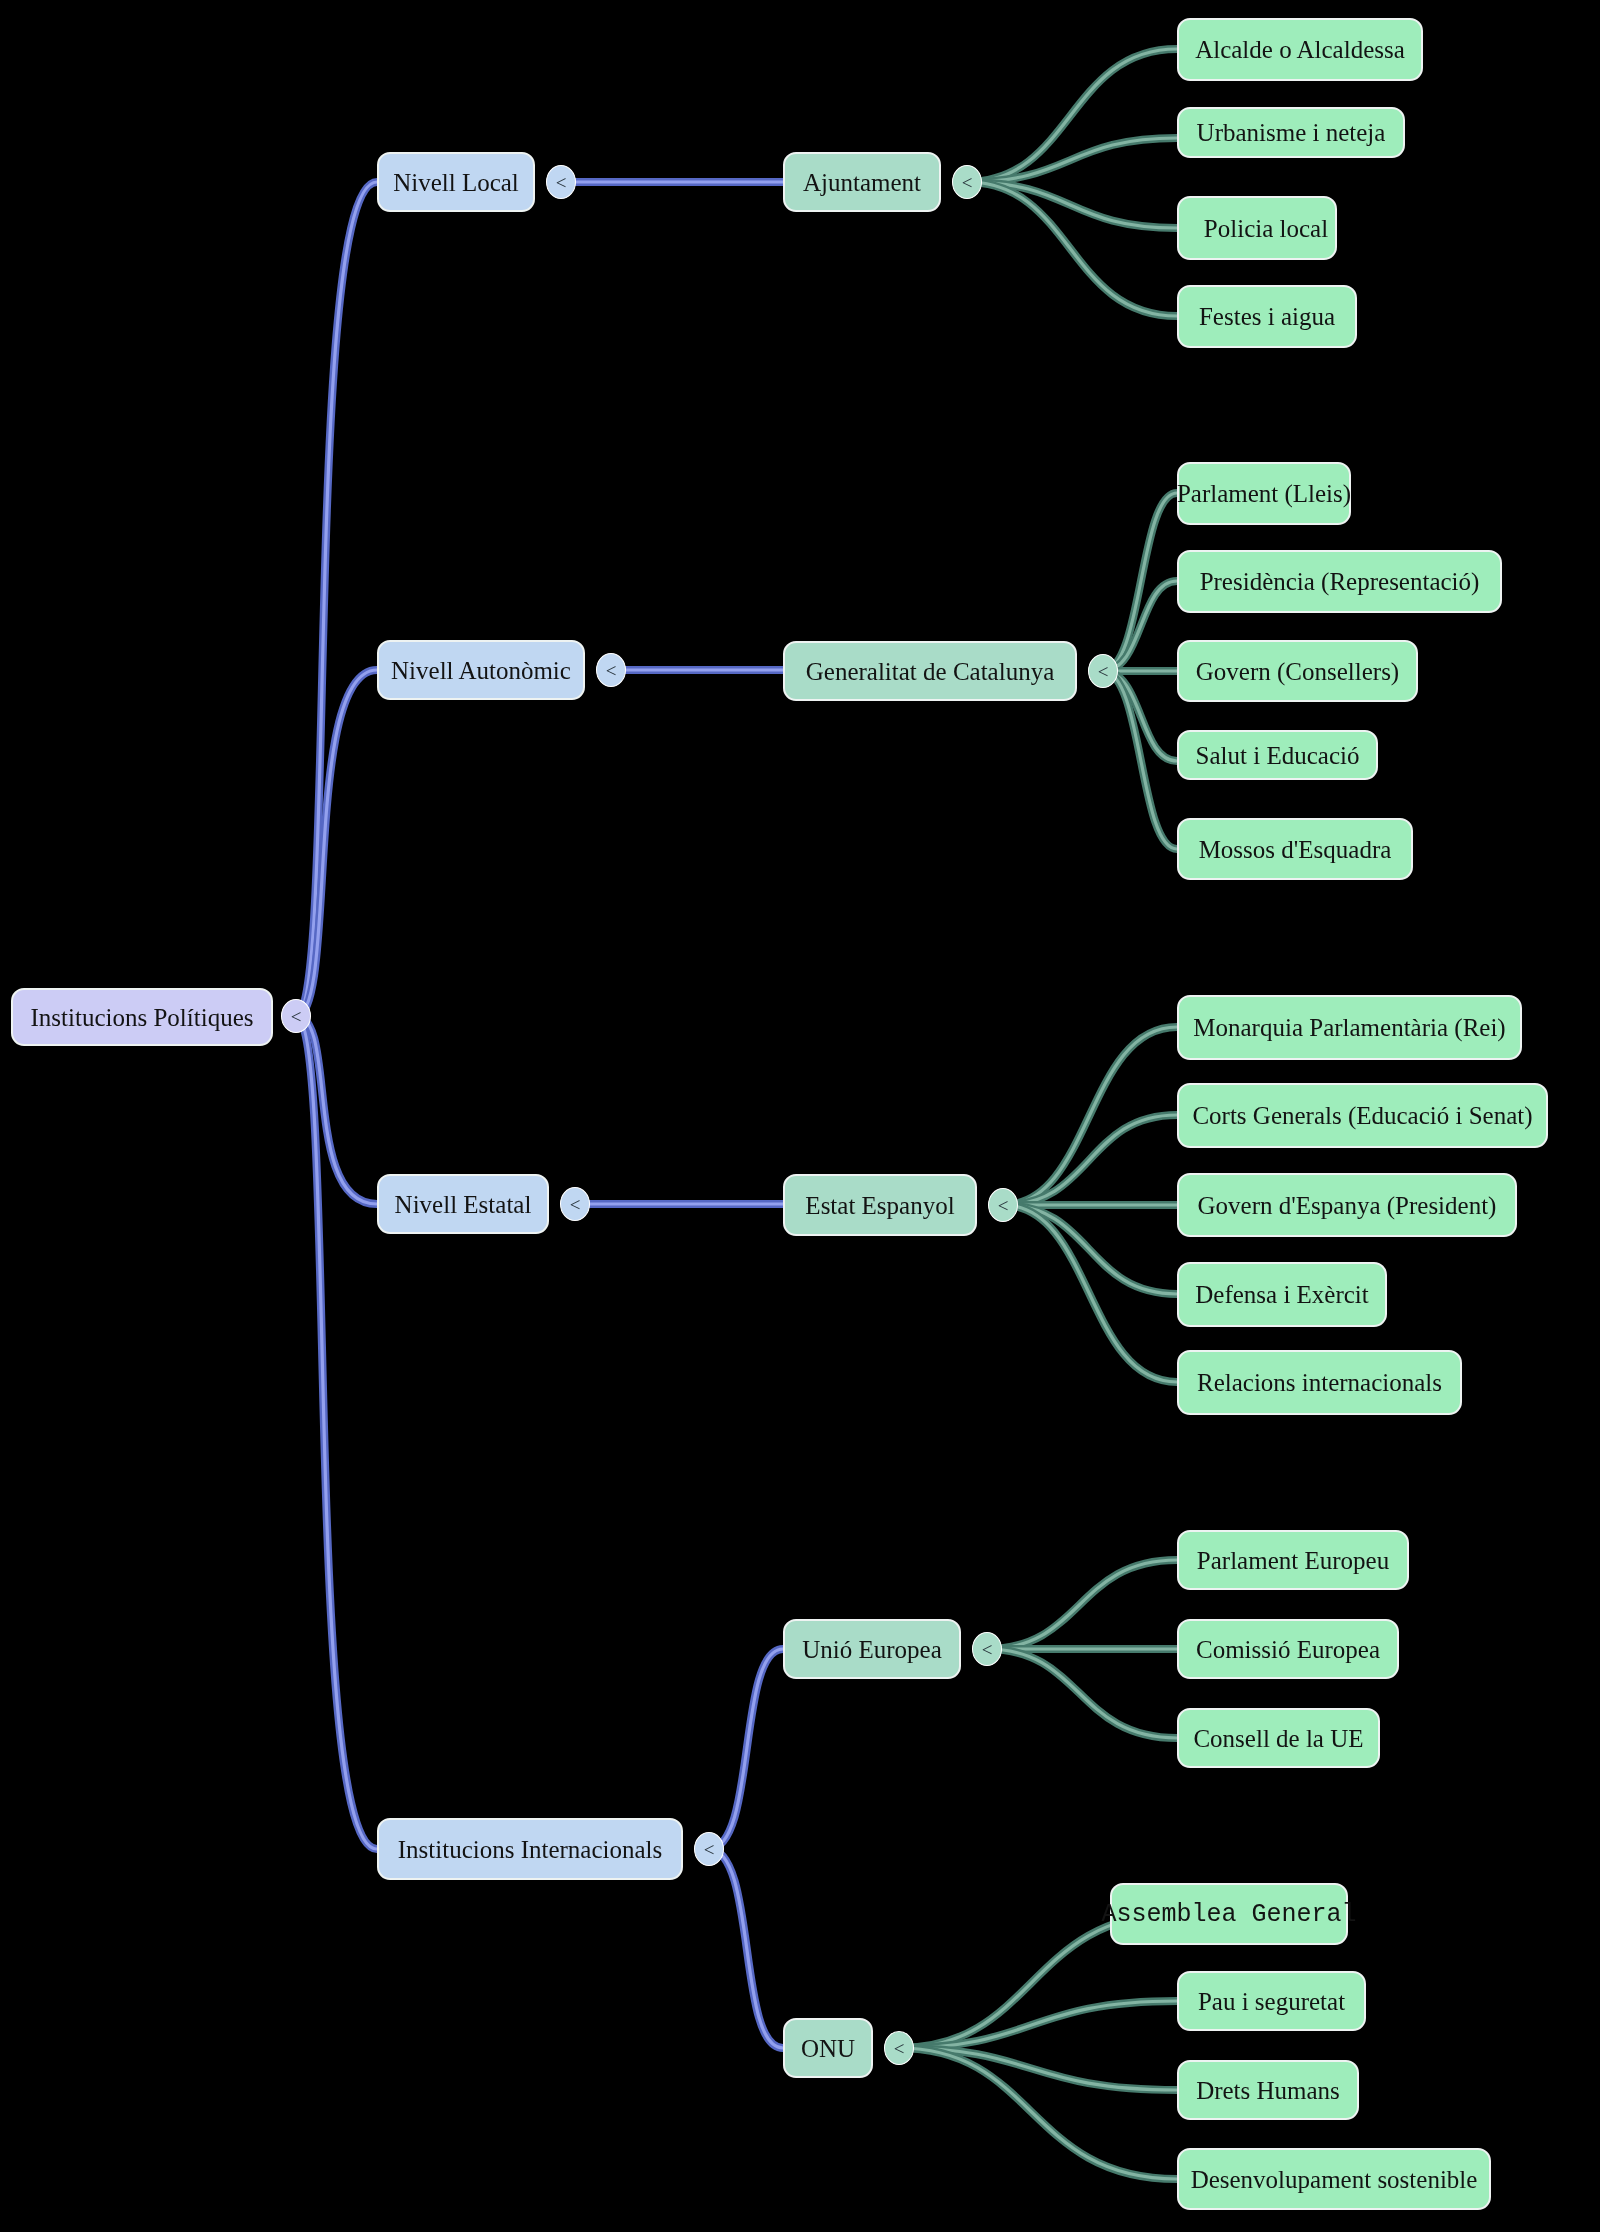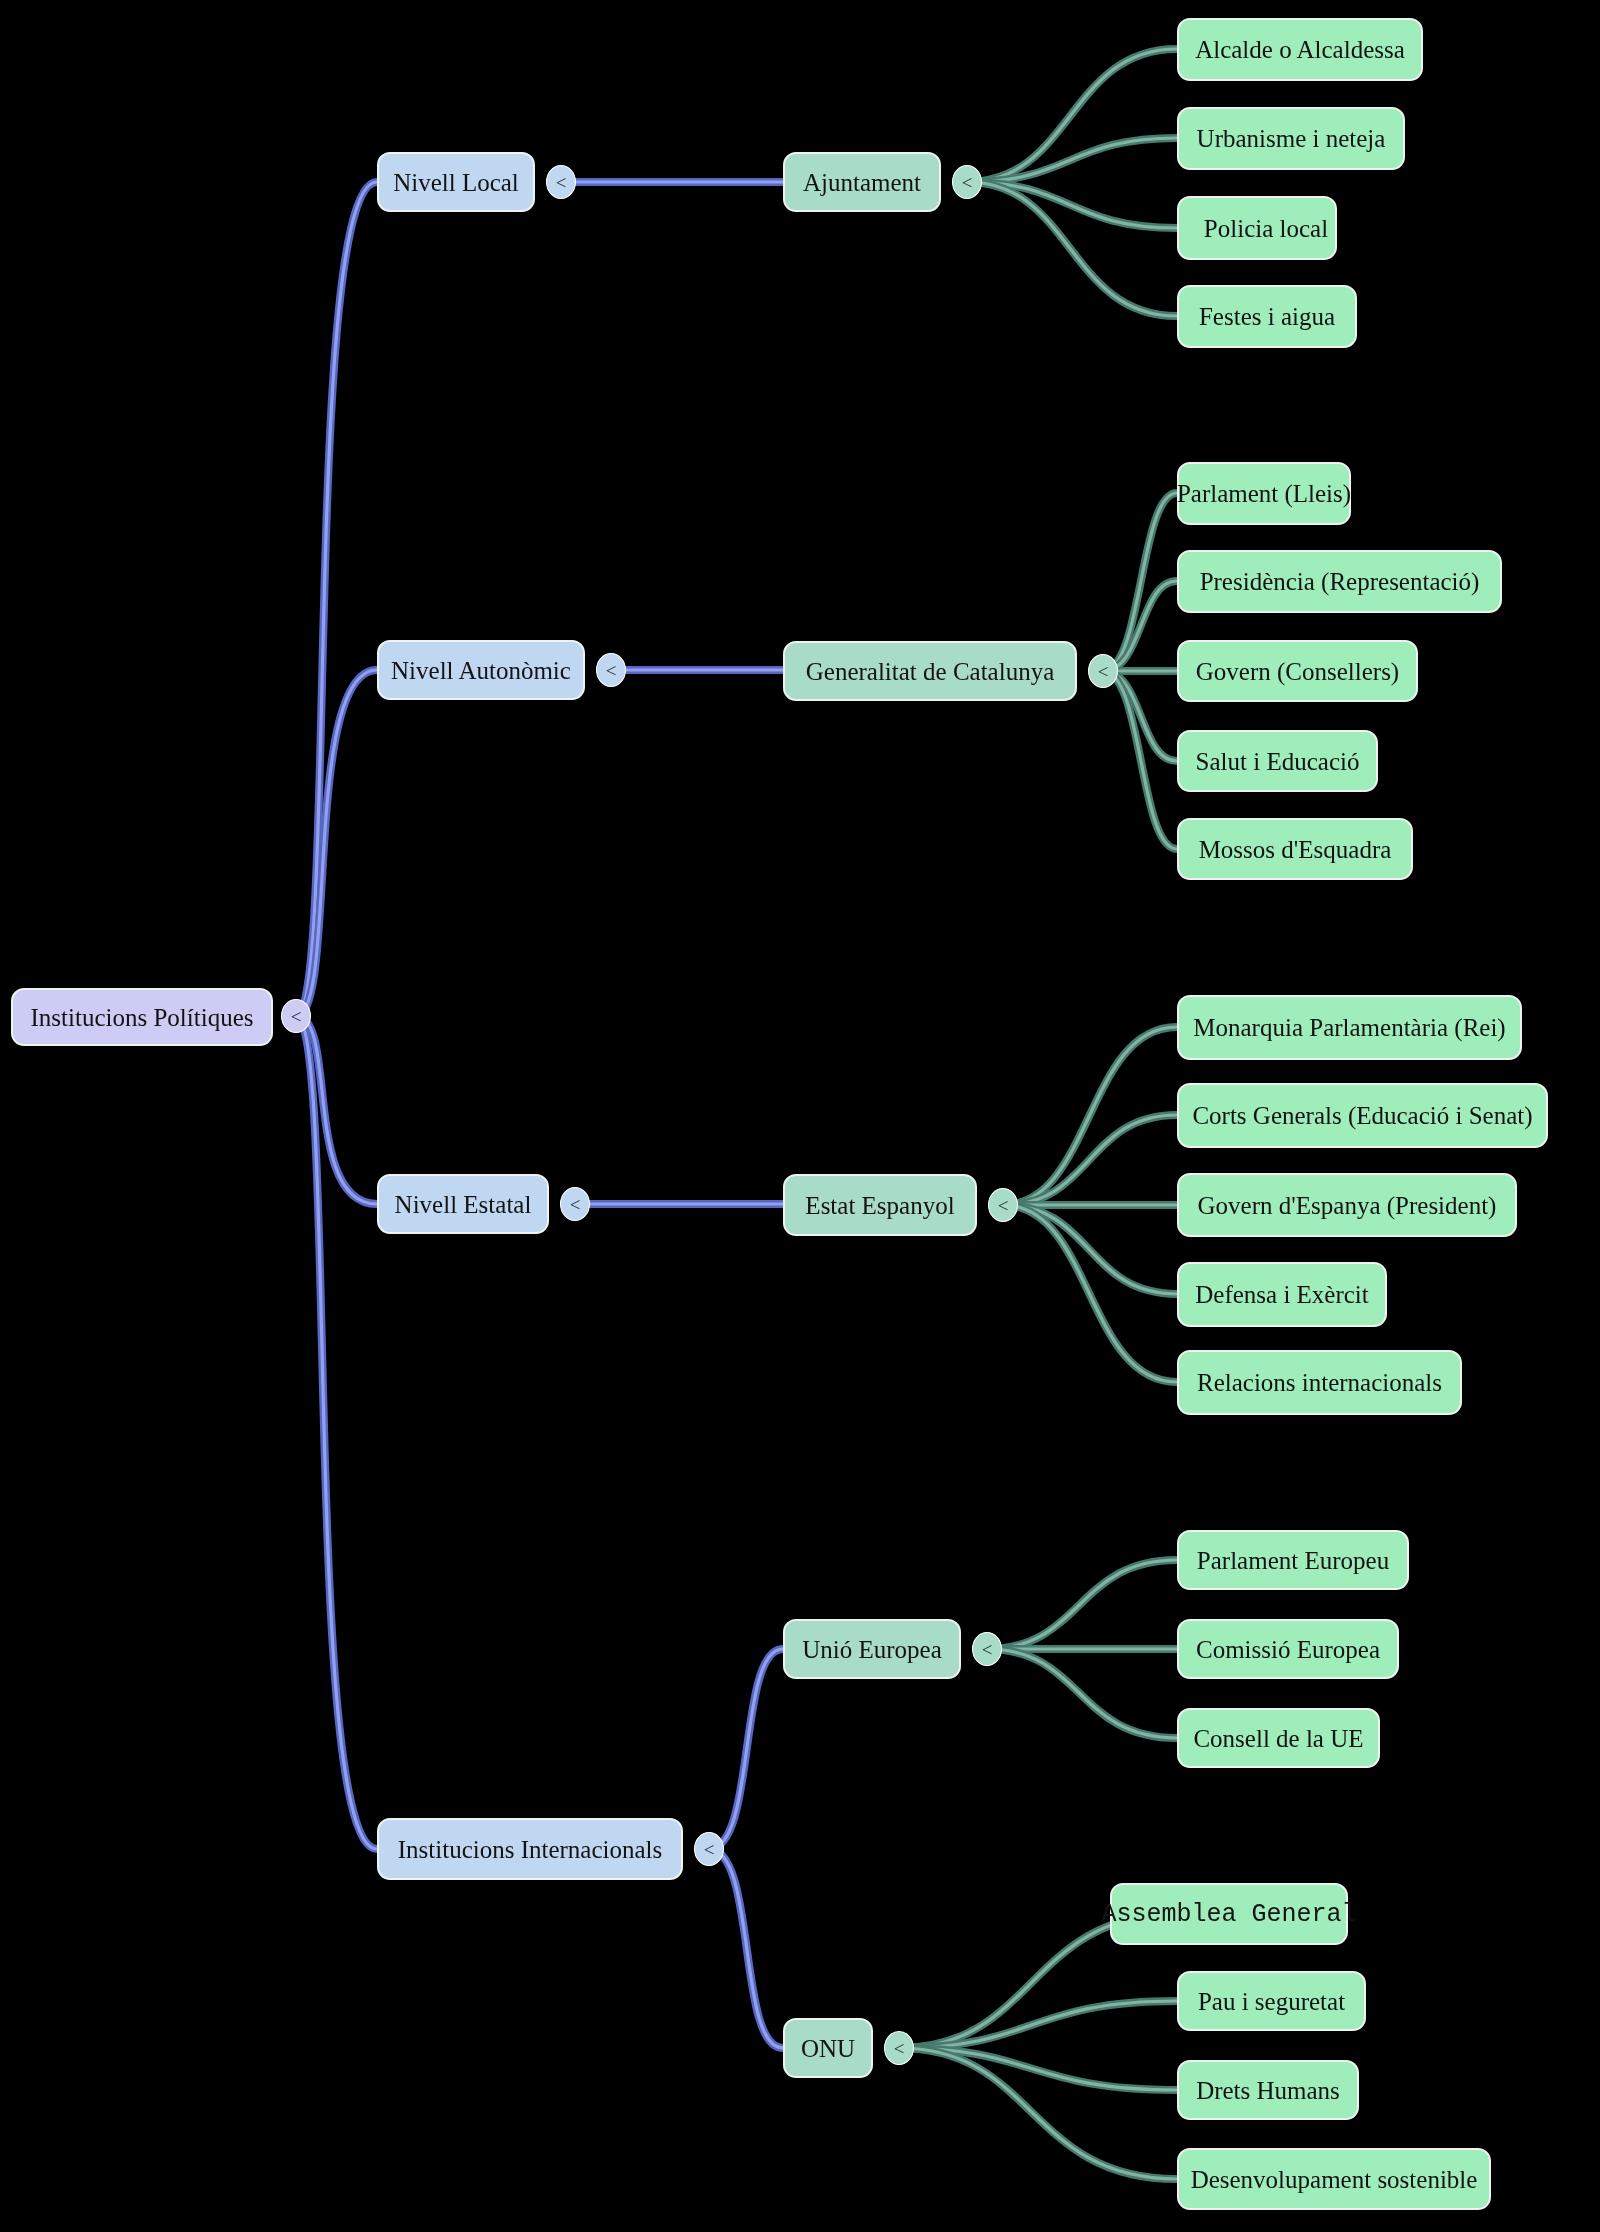--- a/index.html
+++ b/index.html
@@ -125,28 +125,28 @@
   <div class="node l2" style="left:377px;top:1174px;width:172px;height:60px;">Nivell Estatal</div>
   <div class="node l2" style="left:377px;top:1818px;width:306px;height:62px;">Institucions Internacionals</div>
 
   <div class="node l3" style="left:783px;top:152px;width:158px;height:60px;">Ajuntament</div>
   <div class="node l3" style="left:783px;top:641px;width:294px;height:60px;">Generalitat de Catalunya</div>
   <div class="node l3" style="left:783px;top:1174px;width:194px;height:62px;">Estat Espanyol</div>
   <div class="node l3" style="left:783px;top:1619px;width:178px;height:60px;">Unió Europea</div>
   <div class="node l3" style="left:783px;top:2018px;width:90px;height:60px;">ONU</div>
 
   <div class="node leaf" style="left:1177px;top:18px;width:246px;height:63px;">Alcalde o Alcaldessa</div>
-  <div class="node leaf" style="left:1177px;top:107px;width:228px;height:63px;">Urbanisme i neteja</div>
+  <div class="node leaf" style="left:1177px;top:107px;width:228px;height:51px;">Urbanisme i neteja</div>
   <div class="node leaf" style="left:1177px;top:196px;width:160px;height:64px;padding-left:18px;">Policia local</div>
   <div class="node leaf" style="left:1177px;top:285px;width:180px;height:63px;">Festes i aigua</div>
 
   <div class="node leaf" style="left:1177px;top:462px;width:174px;height:63px;">Parlament (Lleis)</div>
   <div class="node leaf" style="left:1177px;top:550px;width:325px;height:63px;">Presidència (Representació)</div>
   <div class="node leaf" style="left:1177px;top:640px;width:241px;height:62px;">Govern (Consellers)</div>
-  <div class="node leaf" style="left:1177px;top:730px;width:201px;height:62px;">Salut i Educació</div>
+  <div class="node leaf" style="left:1177px;top:730px;width:201px;height:50px;">Salut i Educació</div>
   <div class="node leaf" style="left:1177px;top:818px;width:236px;height:62px;">Mossos d'Esquadra</div>
 
   <div class="node leaf" style="left:1177px;top:995px;width:345px;height:65px;">Monarquia Parlamentària (Rei)</div>
   <div class="node leaf" style="left:1177px;top:1083px;width:371px;height:65px;">Corts Generals (Educació i Senat)</div>
   <div class="node leaf" style="left:1177px;top:1173px;width:340px;height:64px;">Govern d'Espanya (President)</div>
   <div class="node leaf" style="left:1177px;top:1262px;width:210px;height:65px;">Defensa i Exèrcit</div>
   <div class="node leaf" style="left:1177px;top:1350px;width:285px;height:65px;">Relacions internacionals</div>
 
   <div class="node leaf" style="left:1177px;top:1530px;width:232px;height:60px;">Parlament Europeu</div>
   <div class="node leaf" style="left:1177px;top:1619px;width:222px;height:60px;">Comissió Europea</div>

